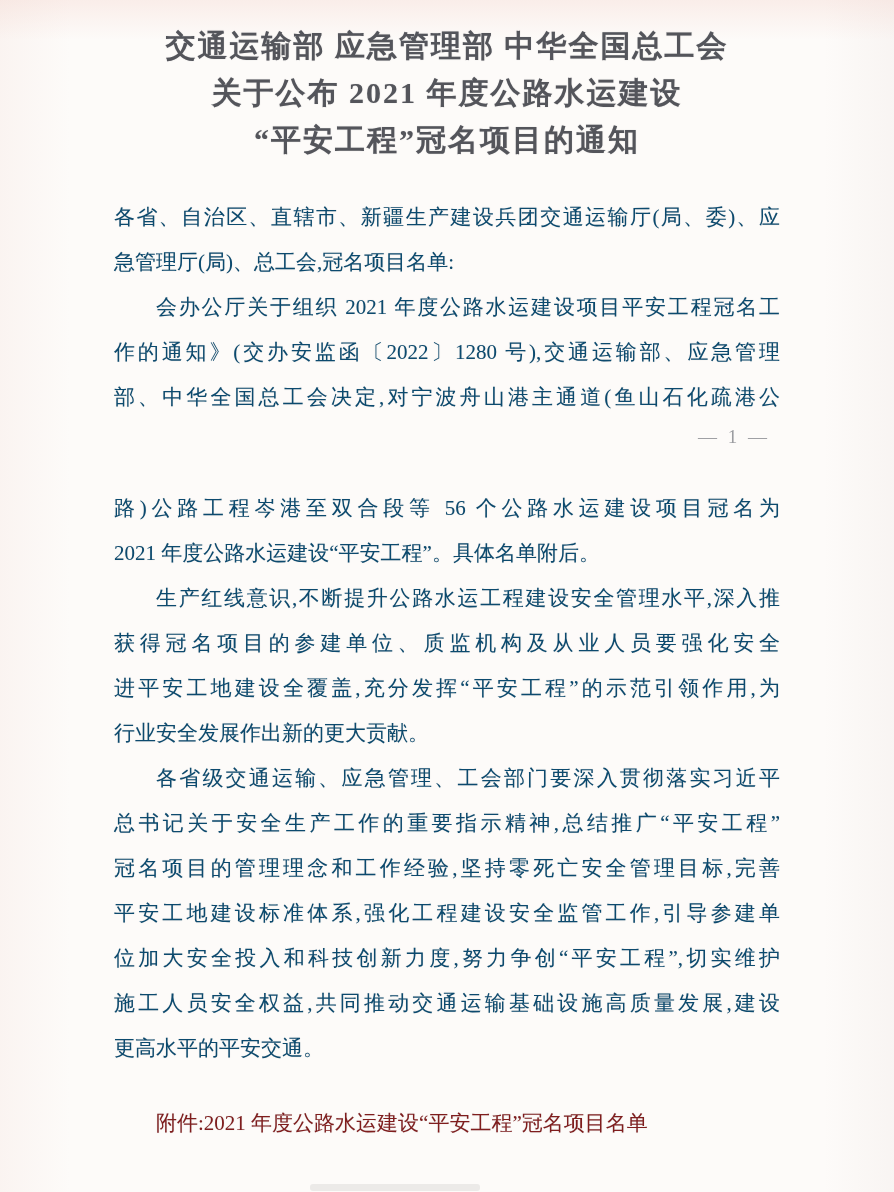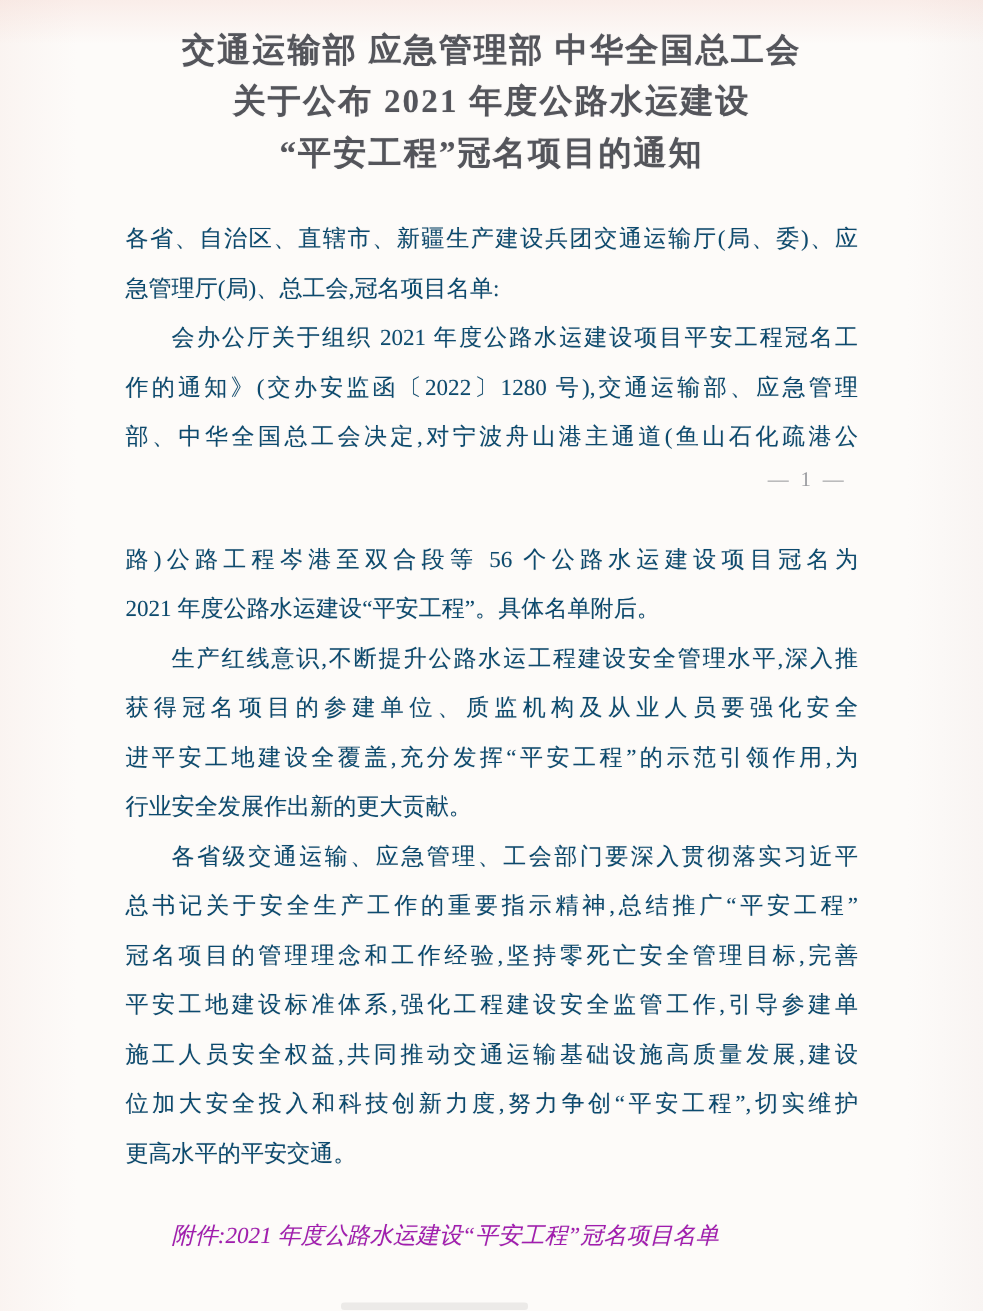--- a/index.html
+++ b/index.html
@@ -74,24 +74,23 @@
     font-size: 19px;
     letter-spacing: 3px;
     color: #9b9ca0;
   }
 
   
   .attachment {
     margin-top: 30px;
     font-size: 21px;
     line-height: 45px;
-    color: #a21caf;
+    color: #7f1d1d;
     text-shadow: 0 0 1px rgba(110,112,118,0.30);
     padding-left: 42px;
-    font-style: italic;
   }
 
   
   .bottom-artifact {
     position: absolute;
     left: 310px;
     bottom: 1px;
     width: 170px;
     height: 7px;
     border-radius: 3px;
@@ -132,22 +131,22 @@
       <div class="line">获得冠名项目的参建单位、质监机构及从业人员要强化安全</div>
       <div class="line">进平安工地建设全覆盖,充分发挥“平安工程”的示范引领作用,为</div>
       <div class="line">行业安全发展作出新的更大贡献。</div>
     </div>
 
   <div class="para indent">
       <div class="line">各省级交通运输、应急管理、工会部门要深入贯彻落实习近平</div>
       <div class="line">总书记关于安全生产工作的重要指示精神,总结推广“平安工程”</div>
       <div class="line">冠名项目的管理理念和工作经验,坚持零死亡安全管理目标,完善</div>
       <div class="line">平安工地建设标准体系,强化工程建设安全监管工作,引导参建单</div>
+      <div class="line">位加大安全投入和科技创新力度,努力争创“平安工程”,切实维护</div>
       <div class="line">施工人员安全权益,共同推动交通运输基础设施高质量发展,建设</div>
-      <div class="line">位加大安全投入和科技创新力度,努力争创“平安工程”,切实维护</div>
       <div class="line">更高水平的平安交通。</div>
     </div>
 
   <div class="attachment">附件:2021 年度公路水运建设“平安工程”冠名项目名单</div>
 
 </div>
 
 <div class="bottom-artifact"></div>
 
 </body></html>

